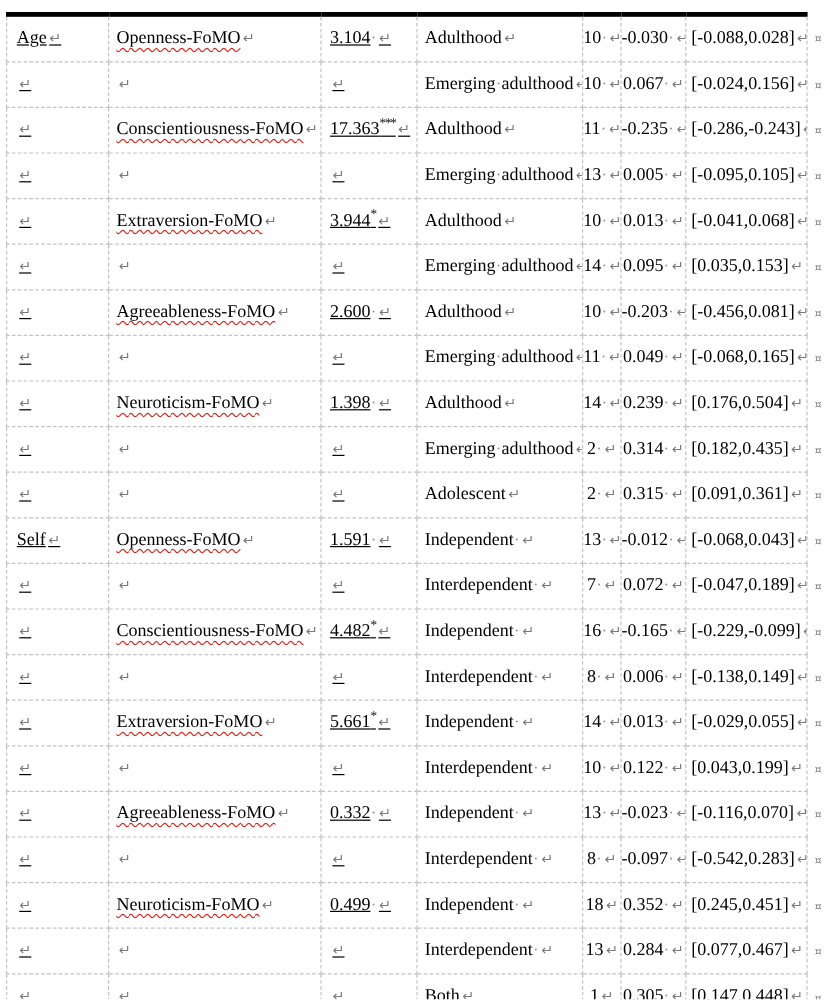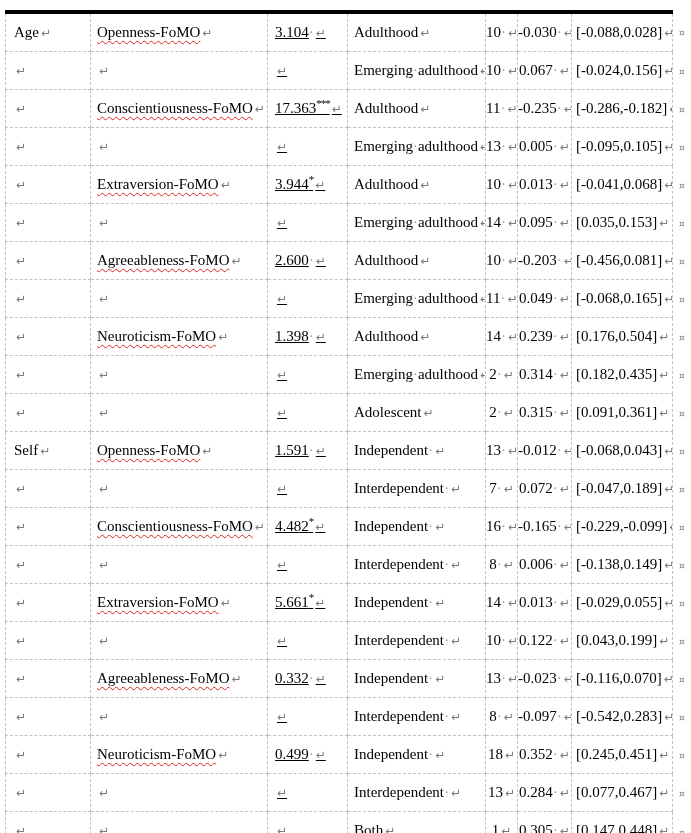--- a/index.html
+++ b/index.html
@@ -5,21 +5,21 @@
   html,body{margin:0;padding:0;background:#ffffff;}
   .page{position:relative;width:691px;height:833px;background:#ffffff;overflow:hidden;
         font-family:"Liberation Serif","DejaVu Serif",serif;font-size:15px;color:#000;}
   table.doc{position:absolute;left:5px;top:10px;border-collapse:collapse;table-layout:fixed;
         width:686px;}
   td{height:37px;vertical-align:middle;padding:0;overflow:hidden;white-space:nowrap;}
   td.c{border:1px dashed #c2c2c2;}
   tr.first td.c{border-top:4px solid #000;}
   tr.last td.c{border-bottom:3px solid #000;}
   td.eor{border:none;text-align:left;padding-left:6px;}
-  td.col-m{padding-left:8px;}
+  td.col-m{padding-left:8px;text-decoration:underline;}
   td.col-pair{padding-left:6px;}
   td.col-q{padding-left:7px;text-decoration:underline;}
   td.col-grp{padding-left:6px;}
   td.col-k{text-align:center;}
   td.col-r{text-align:center;}
   td.col-ci{padding-left:4px;}
   .squiggle{text-decoration:underline;text-decoration-style:wavy;text-decoration-color:#d42a1e;
         text-decoration-thickness:1px;text-underline-offset:3px;}
   sup.stars{font-size:11px;line-height:0;vertical-align:baseline;position:relative;top:-6px;letter-spacing:-1px;}
   .pw{color:#7a7a7a;font-size:12px;font-family:"DejaVu Sans",sans-serif;margin-left:2px;}
@@ -62,21 +62,21 @@
           <td class="c col-ci"><span class="txt">[-0.024,0.156]</span><span class="pw">↵</span></td>
           <td class="eor"><span class="eor-mark">¤</span></td>
         </tr>
         <tr>
           <td class="c col-m"><span class="pw">↵</span></td>
           <td class="c col-pair"><span class="txt squiggle">Conscientiousness-FoMO</span><span class="pw">↵</span></td>
           <td class="c col-q"><span class="txt">17.363</span><sup class="stars">***</sup><span class="pw">↵</span></td>
           <td class="c col-grp"><span class="txt">Adulthood</span><span class="pw">↵</span></td>
           <td class="c col-k"><span class="txt">11</span><span class="sp">·</span><span class="pw">↵</span></td>
           <td class="c col-r"><span class="txt">-0.235</span><span class="sp">·</span><span class="pw">↵</span></td>
-          <td class="c col-ci"><span class="txt">[-0.286,-0.182]</span><span class="pw">↵</span></td>
+          <td class="c col-ci"><span class="txt">[-0.286,-0.243]</span><span class="pw">↵</span></td>
           <td class="eor"><span class="eor-mark">¤</span></td>
         </tr>
         <tr>
           <td class="c col-m"><span class="pw">↵</span></td>
           <td class="c col-pair"><span class="pw">↵</span></td>
           <td class="c col-q"><span class="pw">↵</span></td>
           <td class="c col-grp"><span class="txt">Emerging</span><span class="sp">·</span><span class="txt">adulthood</span><span class="pw">↵</span></td>
           <td class="c col-k"><span class="txt">13</span><span class="sp">·</span><span class="pw">↵</span></td>
           <td class="c col-r"><span class="txt">0.005</span><span class="sp">·</span><span class="pw">↵</span></td>
           <td class="c col-ci"><span class="txt">[-0.095,0.105]</span><span class="pw">↵</span></td>

